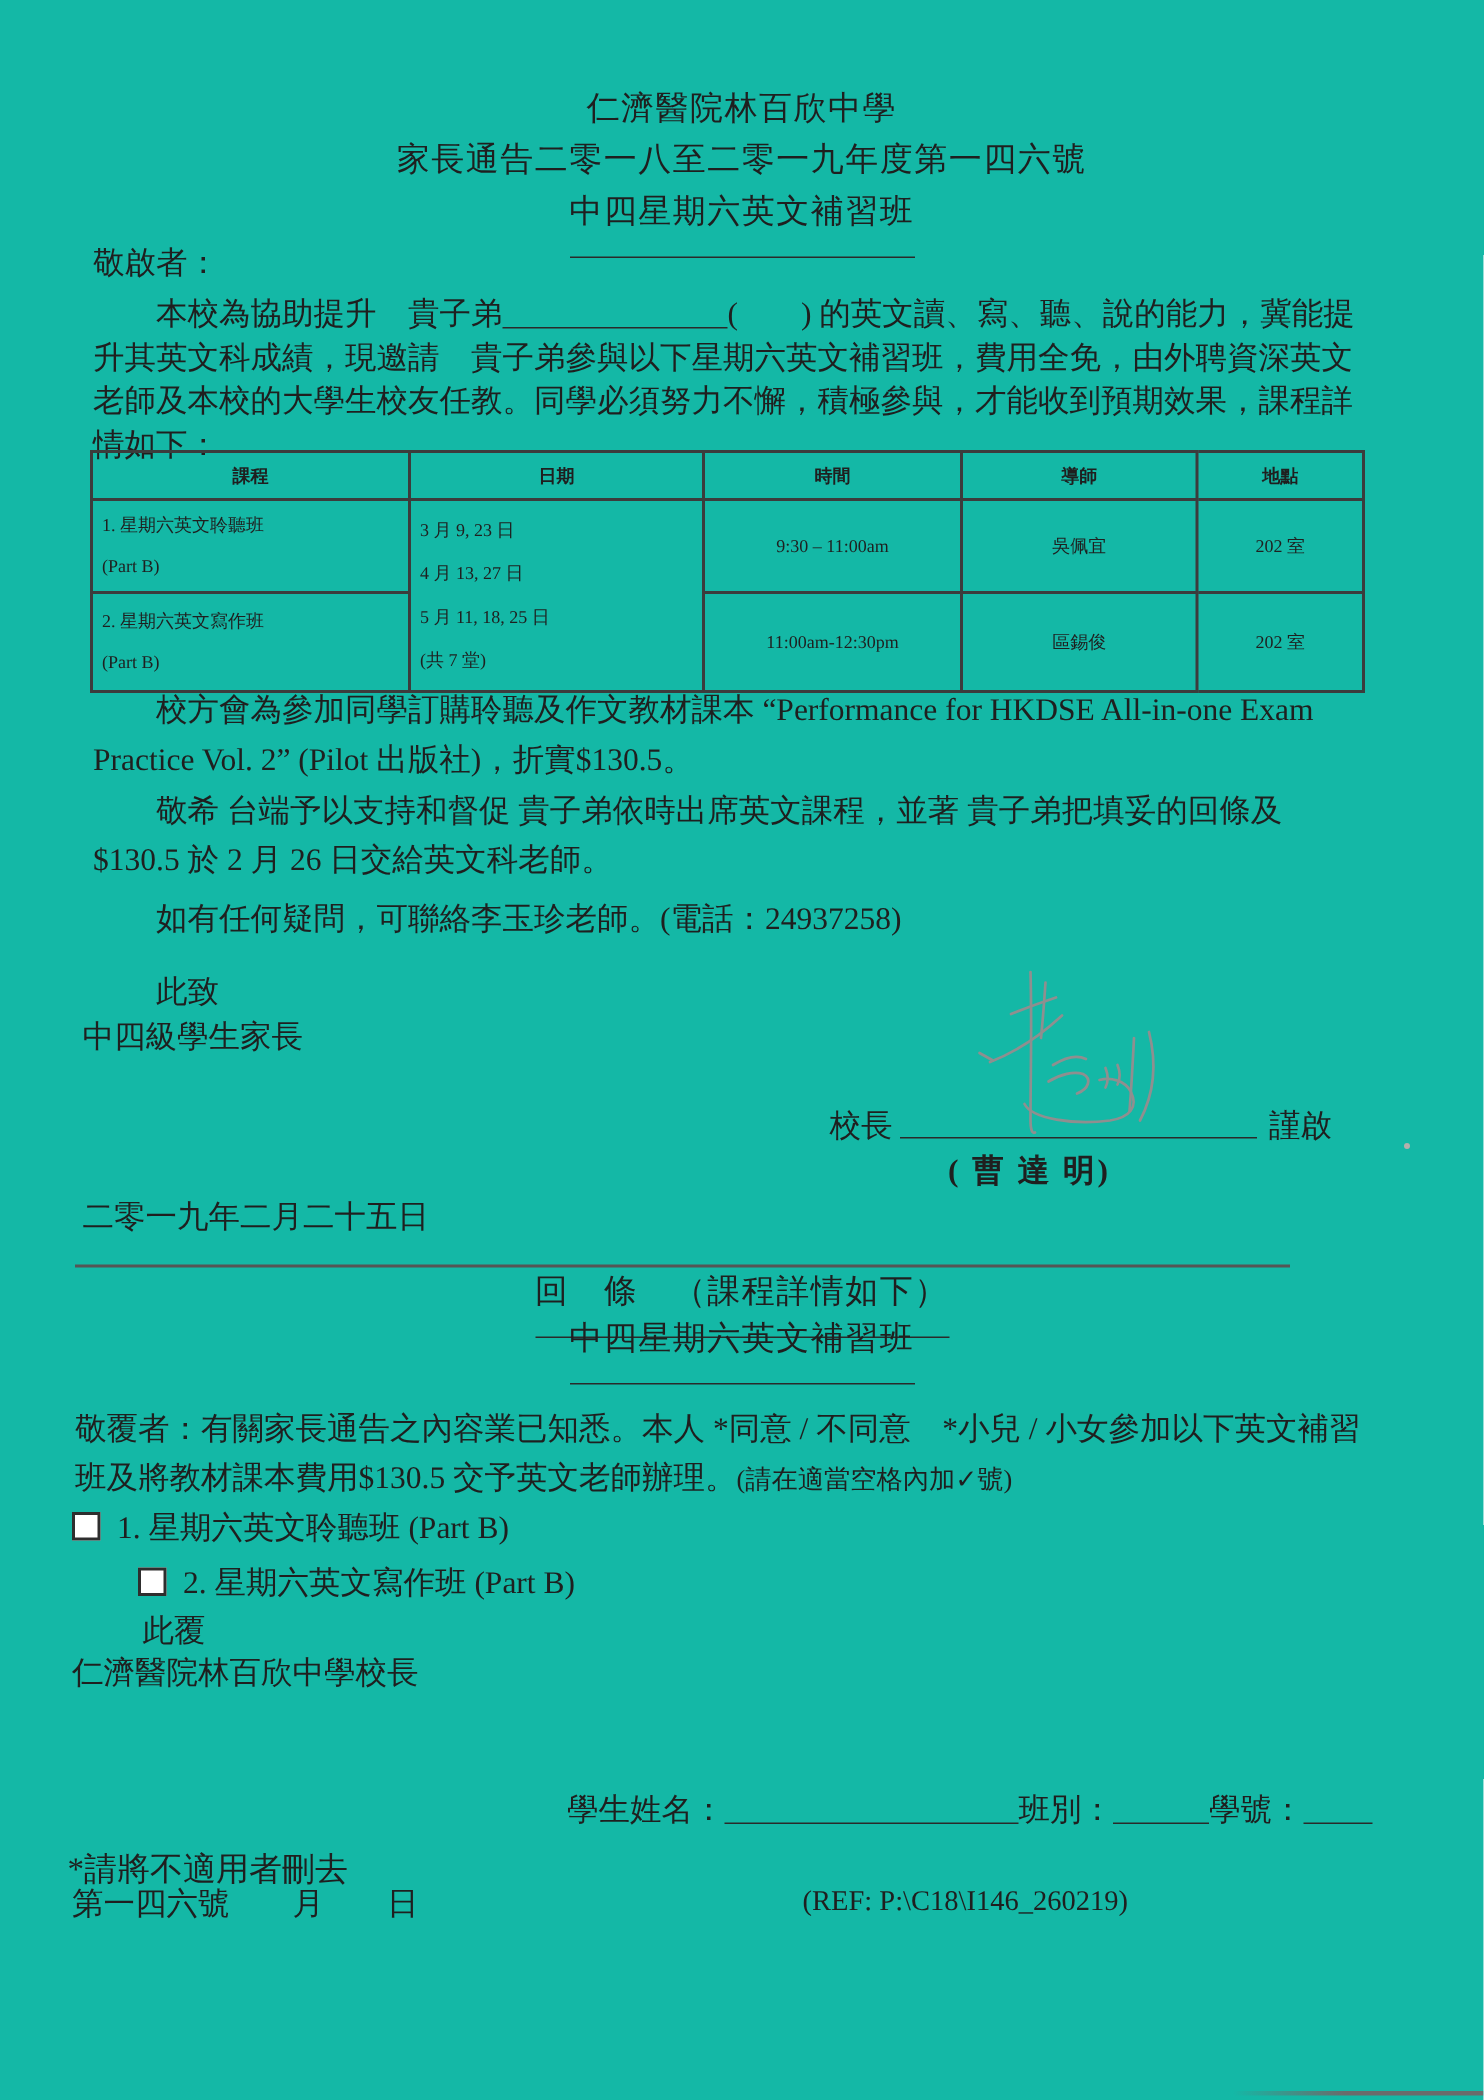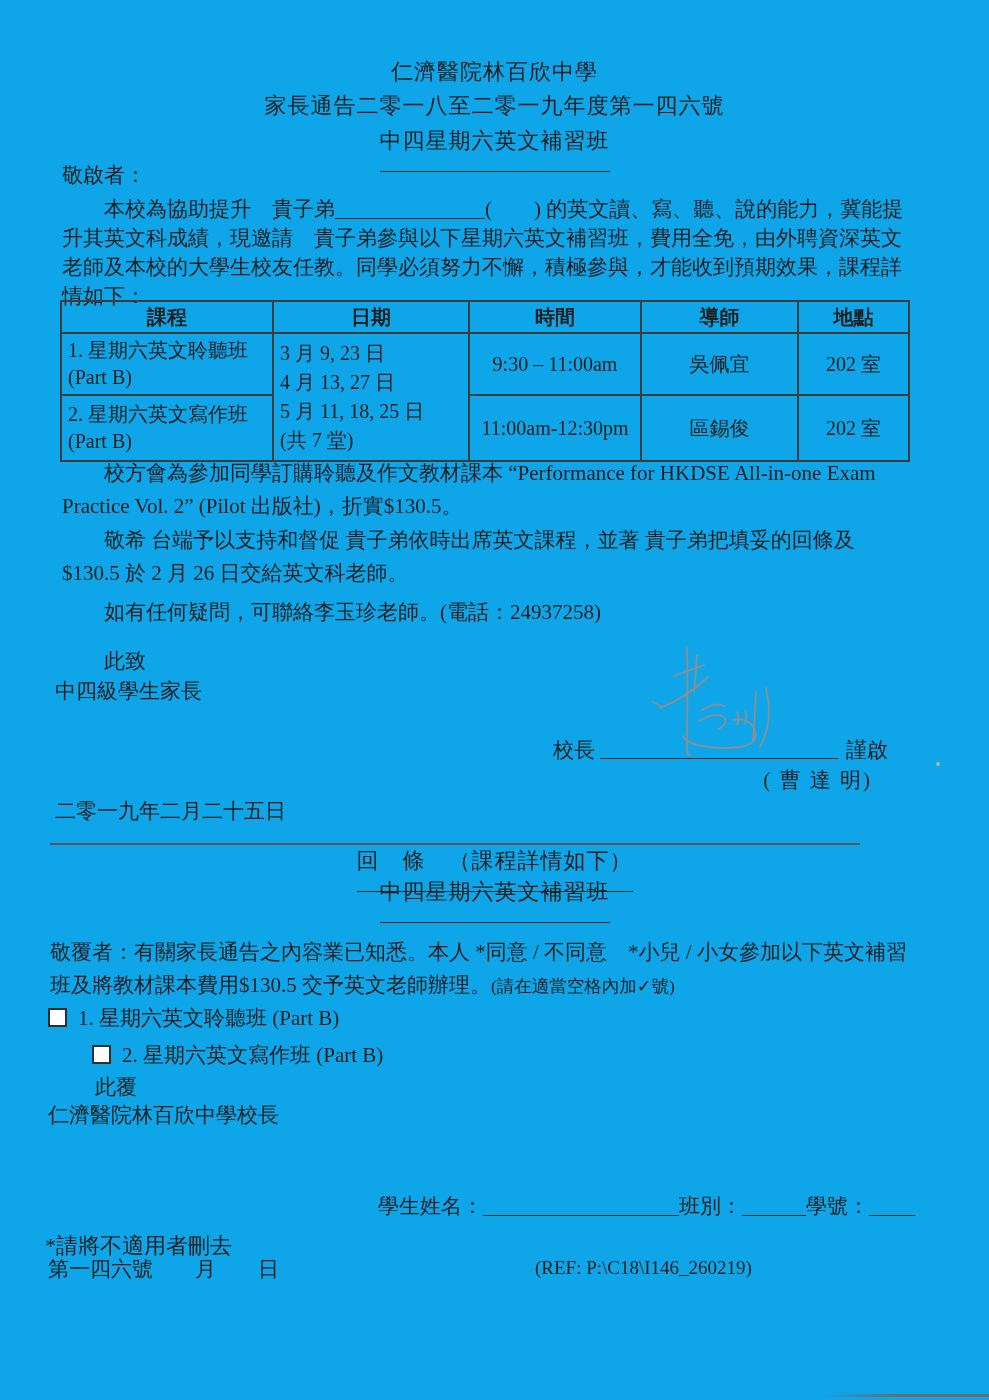--- a/index.html
+++ b/index.html
@@ -1,31 +1,31 @@
 <!DOCTYPE html>
 <html><head>
 <meta charset="utf-8">
 <style>
   html,body{margin:0;padding:0;background:#ffffff;}
   .page{
-    position:relative;width:989px;height:1400px;background:#0ea5e9;
+    position:relative;width:989px;height:1400px;background:#14b8a6;
     font-family:"Liberation Serif","DejaVu Serif",serif;
     color:#1f1f1f;overflow:hidden;
   }
   .abs{position:absolute;}
   .center{left:0;width:989px;text-align:center;}
   .title{font-size:22px;letter-spacing:1px;}
   .uline{border-bottom:1.6px solid #2a2a2a;padding-bottom:18px;}
   .body21{font-size:21px;}
   .para{line-height:29px;text-indent:42px;}
   .para33{line-height:33px;text-indent:42px;}
   .blank{display:inline-block;border-bottom:1.6px solid #2a2a2a;height:20px;vertical-align:-3px;}
   .w150{width:150px;} .w215{width:215px;} .w196{width:196px;} .w64{width:64px;} .w46{width:46px;}
   .sigline{border-bottom:1.7px solid #2a2a2a;height:0;}
-  table.course{border-collapse:collapse;table-layout:fixed;font-size:20px;}
+  table.course{border-collapse:collapse;table-layout:fixed;font-size:12px;}
   table.course th,table.course td{border:2px solid #3c3c3c;padding:1px 6px;overflow:hidden;}
   table.course th{font-weight:bold;text-align:center;height:28px;}
   td.cleft{text-align:left;vertical-align:middle;line-height:27px;}
   td.ccenter{text-align:center;vertical-align:middle;}
   td.dates{text-align:left;vertical-align:middle;line-height:29px;}
   tr.r1 td{height:58px;} tr.r2 td{height:62px;}
   .checkbox{display:inline-block;width:15px;height:15px;border:2px solid #2e2e2e;margin-right:11px;vertical-align:-2px;background:#fff;}
   .note-small{font-size:17.5px;text-align:center;}
   .divider{background:#555555;height:2px;}
   .sig-svg path{fill:none;stroke:#8f8f8f;stroke-width:1.8;stroke-linecap:round;}
@@ -108,21 +108,21 @@
     <path d="M112,82 C120,77 128,75 134,78"></path>
     <path d="M109,93 C117,88 126,86 132,88 C138,91 136,98 128,101"></path>
     <path d="M166,64 C165,84 164,100 163,113"></path>
     <path d="M176,60 C181,80 180,100 170,119"></path>
     <path d="M147,84 C149,89 149,93 147,97"></path>
     <path d="M155,82 C157,87 157,91 155,95"></path>
   </svg>
   <div class="abs body21" style="left:553px;top:736px;">校長</div>
   <div class="abs sigline" style="left:600px;top:758px;width:238px;"></div>
   <div class="abs body21" style="left:846px;top:736px;">謹啟</div>
-  <div class="abs body21" style="left:632px;top:766px;width:240px;text-align:right;letter-spacing:2px;">( 曹 達 明)</div>
+  <div class="abs body21" style="left:632px;top:766px;width:240px;text-align:left;letter-spacing:2px;font-weight:bold;">( 曹 達 明)</div>
 
   <div class="abs body21" style="left:55px;top:797px;">二零一九年二月二十五日</div>
 
   <div class="abs divider" style="left:50px;top:843px;width:810px;"></div>
 
   <div class="abs center title" style="top:846px;"><span class="uline">回　條　（課程詳情如下）</span></div>
   <div class="abs center title" style="top:877px;"><span class="uline">中四星期六英文補習班</span></div>
 
   <div class="abs body21" style="left:50px;top:936px;width:862px;line-height:33px;"><span>敬覆者：有關家長通告之內容業已知悉。本人 *同意 / 不同意　*小兒 / 小女參加以下英文補習班及將教材課本費用$130.5 交予英文老師辦理。</span><span class="note-small">(請在適當空格內加✓號)</span></div>
 

